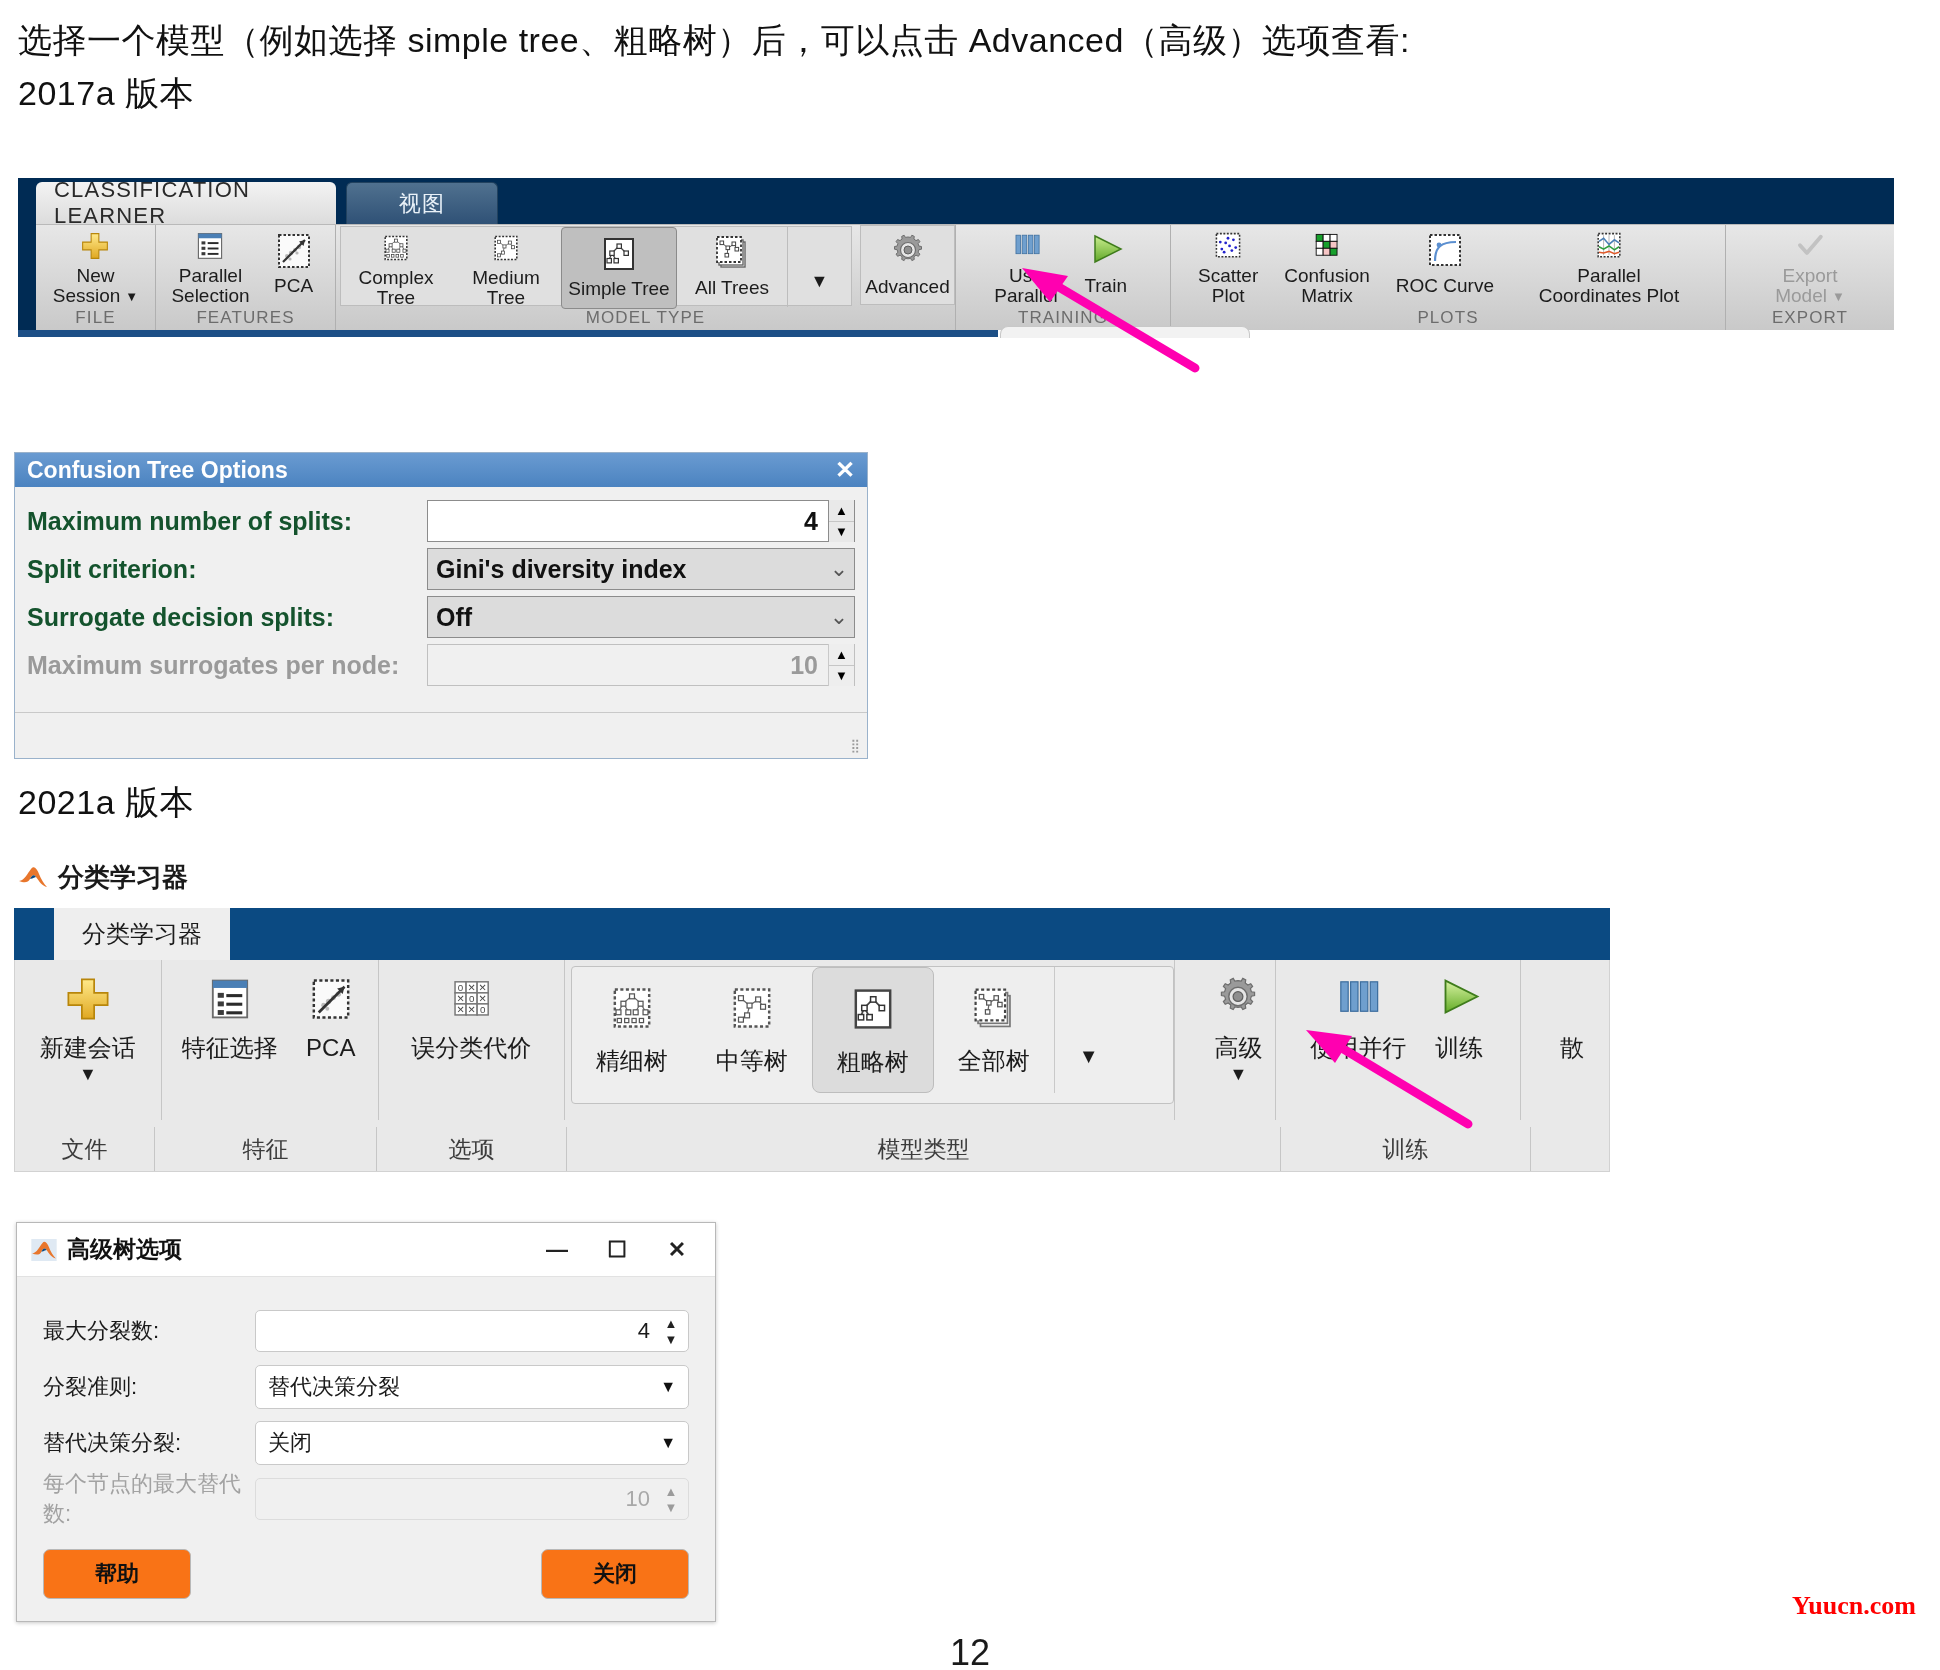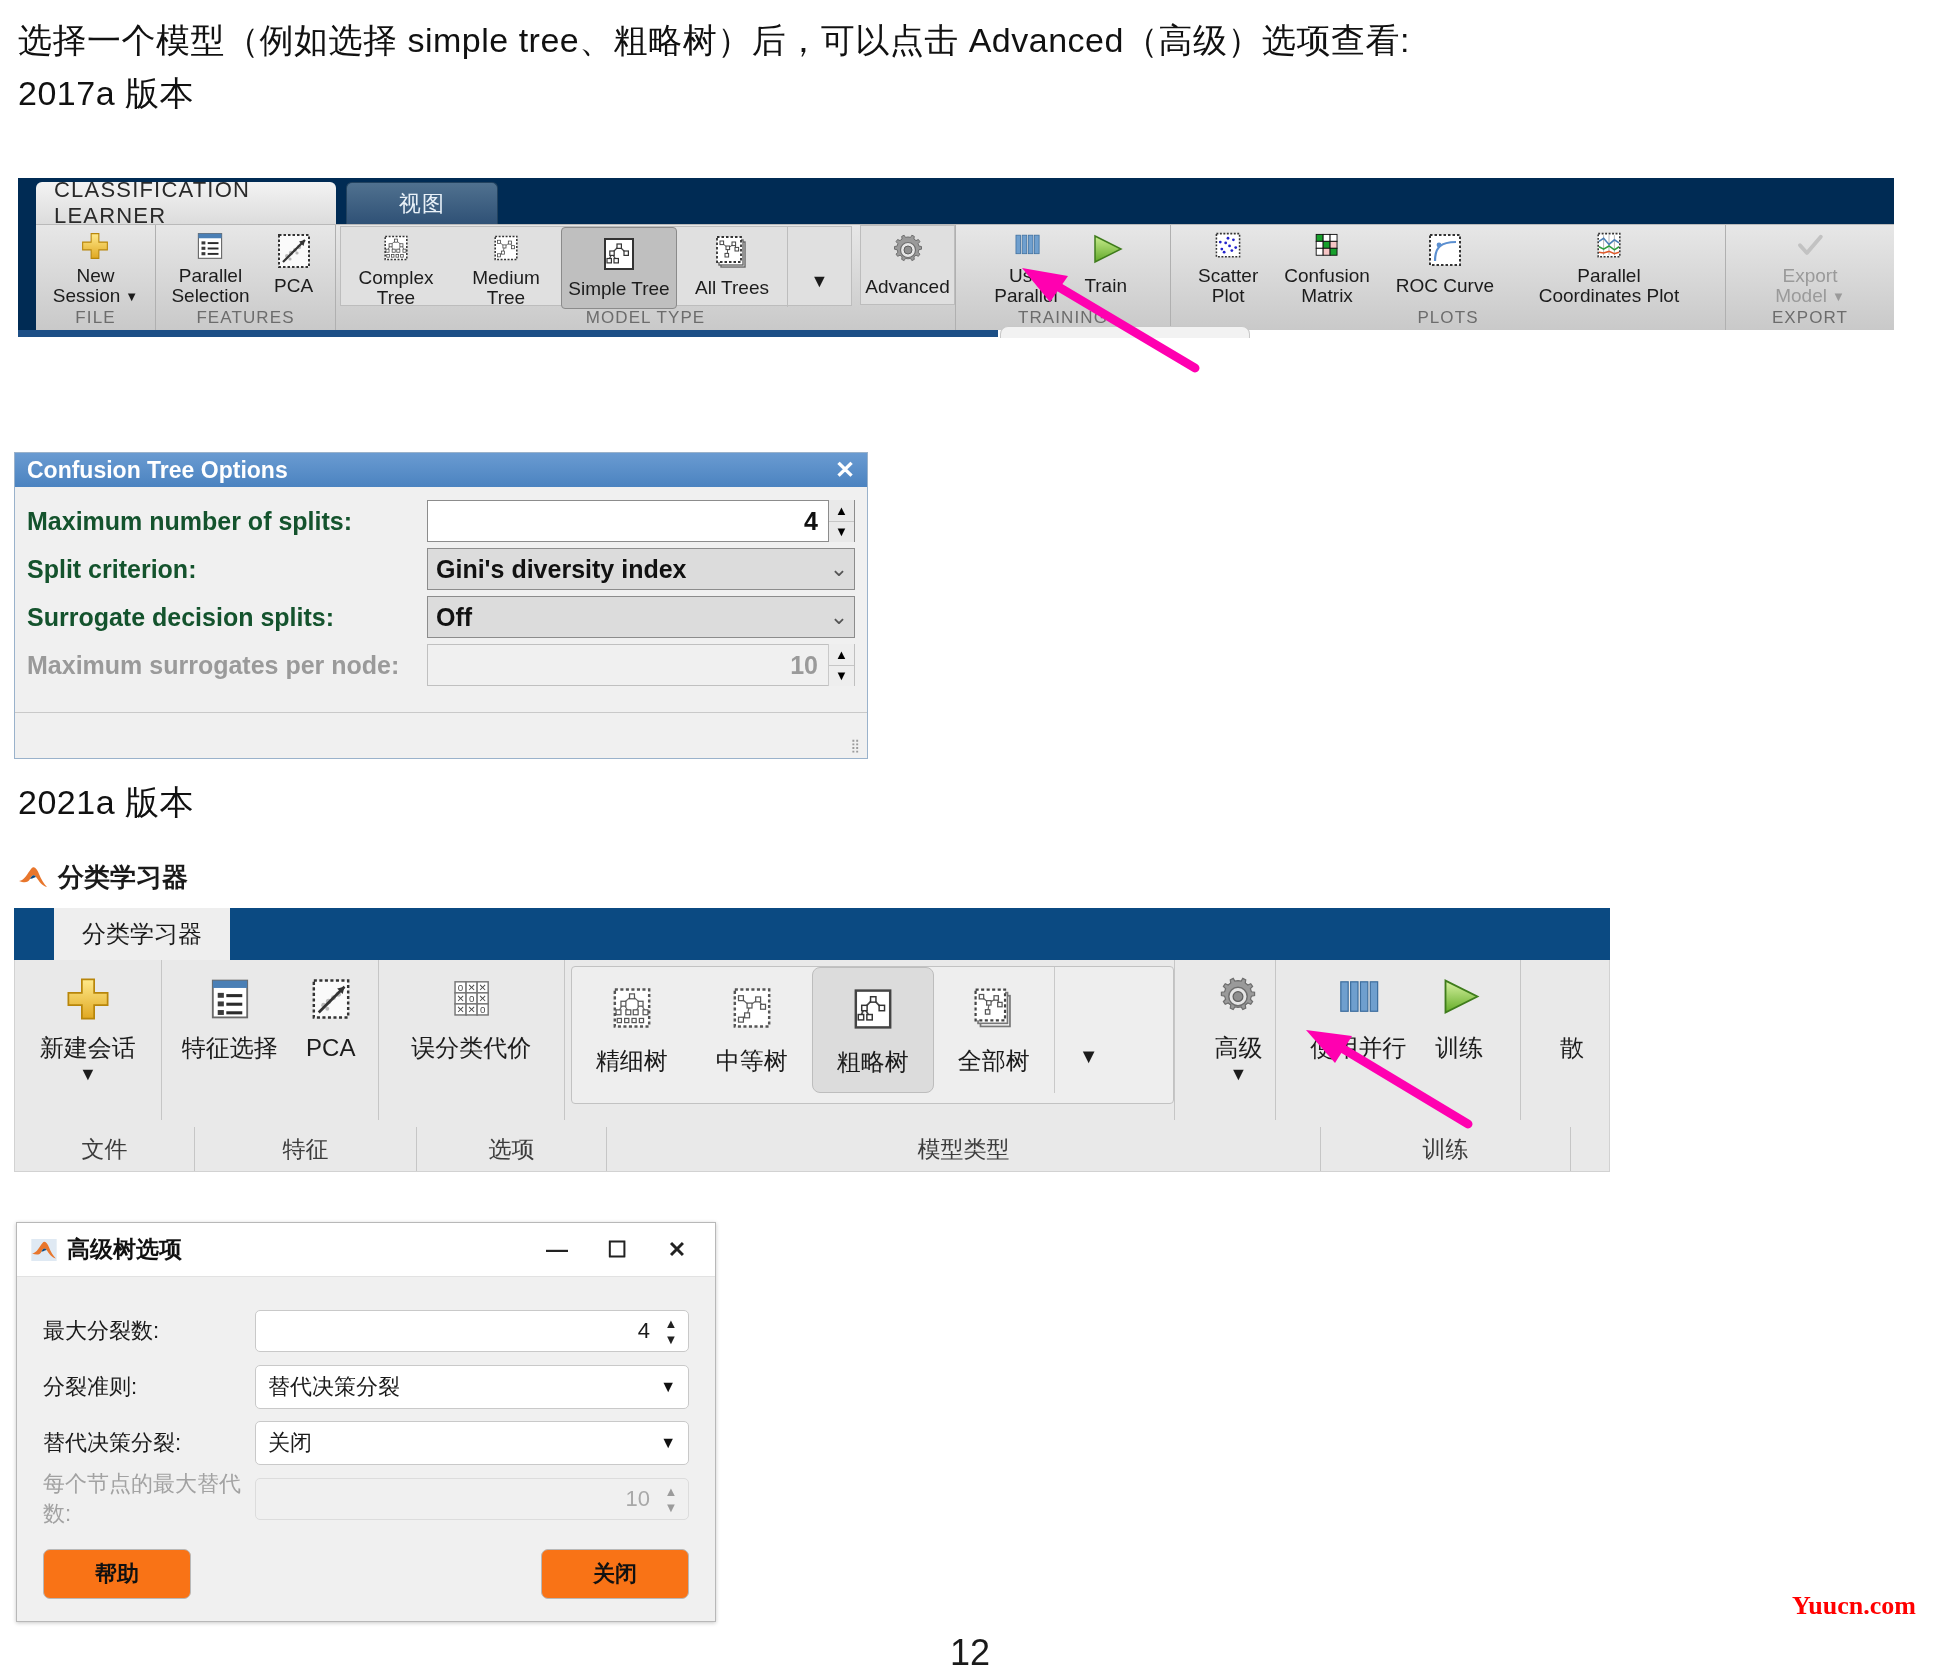--- a/index.html
+++ b/index.html
@@ -799,21 +799,21 @@
           <svg class="ico21" style="visibility:hidden;" viewBox="0 0 44 44">
               <rect x="0" y="0" width="1" height="1"></rect>
             </svg>
           <span class="lbl">散</span>
         </div>
       </div>
 
     </div>
 
     <div class="rb21-footer">
-      <div class="f21" style="width:180px;">文件</div>
+      <div class="f21" style="width:140px;">文件</div>
       <div class="f21" style="width:222px;">特征</div>
       <div class="f21" style="width:190px;">选项</div>
       <div class="f21" style="width:714px;">模型类型</div>
       <div class="f21" style="width:250px;">训练</div>
       <div class="f21 nb" style="flex:1;"></div>
     </div>
 
   </div>
 </div>
 

